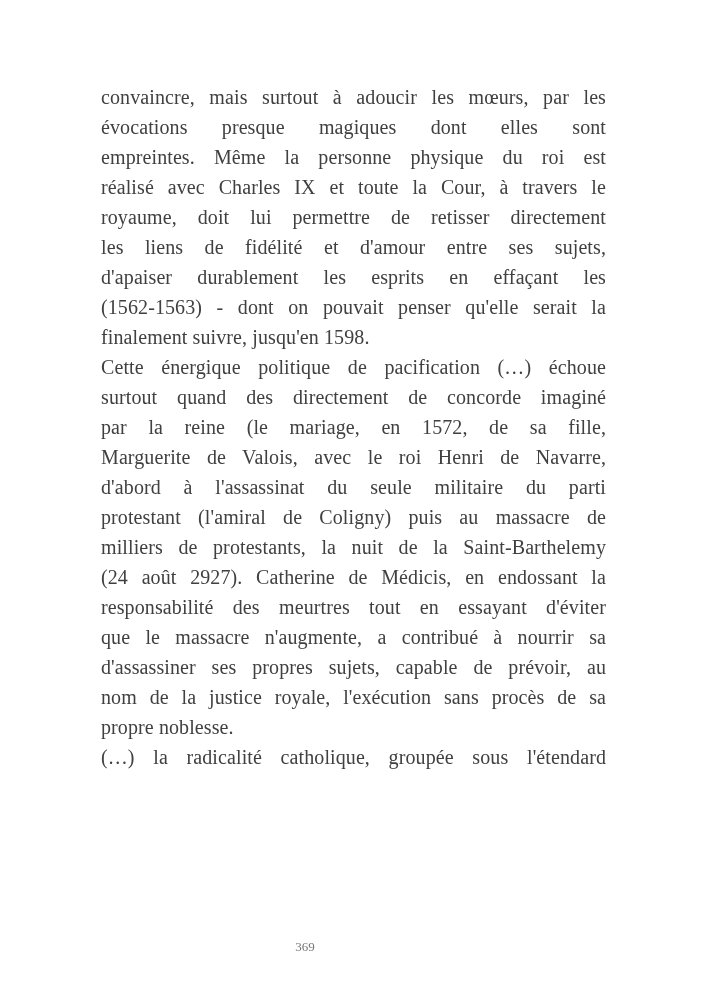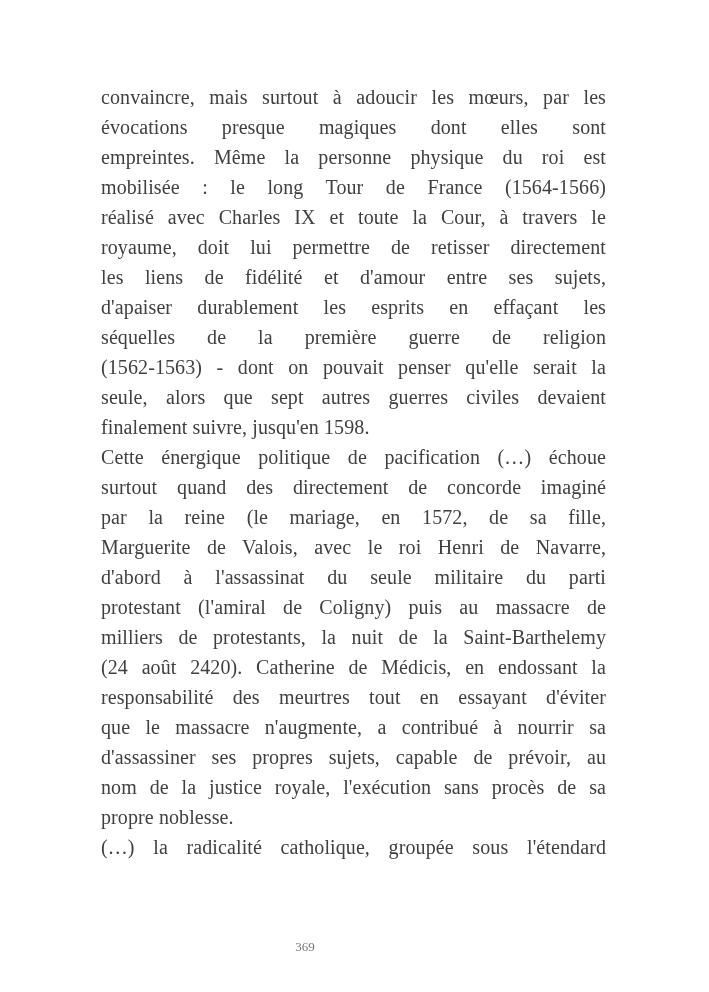--- a/index.html
+++ b/index.html
@@ -52,37 +52,34 @@
 </style>
 </head>
 <body>
 
 <div class="page">
 
   <div class="text-block">
     <div class="line">convaincre, mais surtout à adoucir les mœurs, par les</div>
     <div class="line">évocations presque magiques dont elles sont</div>
     <div class="line">empreintes. Même la personne physique du roi est</div>
-    <div class="line">mobilisée : le long Tour de France (1564-1566)</div>
     <div class="line">réalisé avec Charles IX et toute la Cour, à travers le</div>
     <div class="line">royaume, doit lui permettre de retisser directement</div>
     <div class="line">les liens de fidélité et d'amour entre ses sujets,</div>
     <div class="line">d'apaiser durablement les esprits en effaçant les</div>
-    <div class="line">séquelles de la première guerre de religion</div>
     <div class="line">(1562-1563) - dont on pouvait penser qu'elle serait la</div>
-    <div class="line">seule, alors que sept autres guerres civiles devaient</div>
     <div class="line line--para-end">finalement suivre, jusqu'en 1598.</div>
     <div class="line">Cette énergique politique de pacification (…) échoue</div>
     <div class="line">surtout quand des directement de concorde imaginé</div>
     <div class="line">par la reine (le mariage, en 1572, de sa fille,</div>
     <div class="line">Marguerite de Valois, avec le roi Henri de Navarre,</div>
     <div class="line">d'abord à l'assassinat du seule militaire du parti</div>
     <div class="line">protestant (l'amiral de Coligny) puis au massacre de</div>
     <div class="line">milliers de protestants, la nuit de la Saint-Barthelemy</div>
-    <div class="line">(24 août 2420). Catherine de Médicis, en endossant la</div>
+    <div class="line">(24 août 2927). Catherine de Médicis, en endossant la</div>
     <div class="line">responsabilité des meurtres tout en essayant d'éviter</div>
     <div class="line">que le massacre n'augmente, a contribué à nourrir sa</div>
     <div class="line">d'assassiner ses propres sujets, capable de prévoir, au</div>
     <div class="line">nom de la justice royale, l'exécution sans procès de sa</div>
     <div class="line line--para-end">propre noblesse.</div>
     <div class="line">(…) la radicalité catholique, groupée sous l'étendard</div>
   </div>
 
   <div class="page-number">369</div>
 

